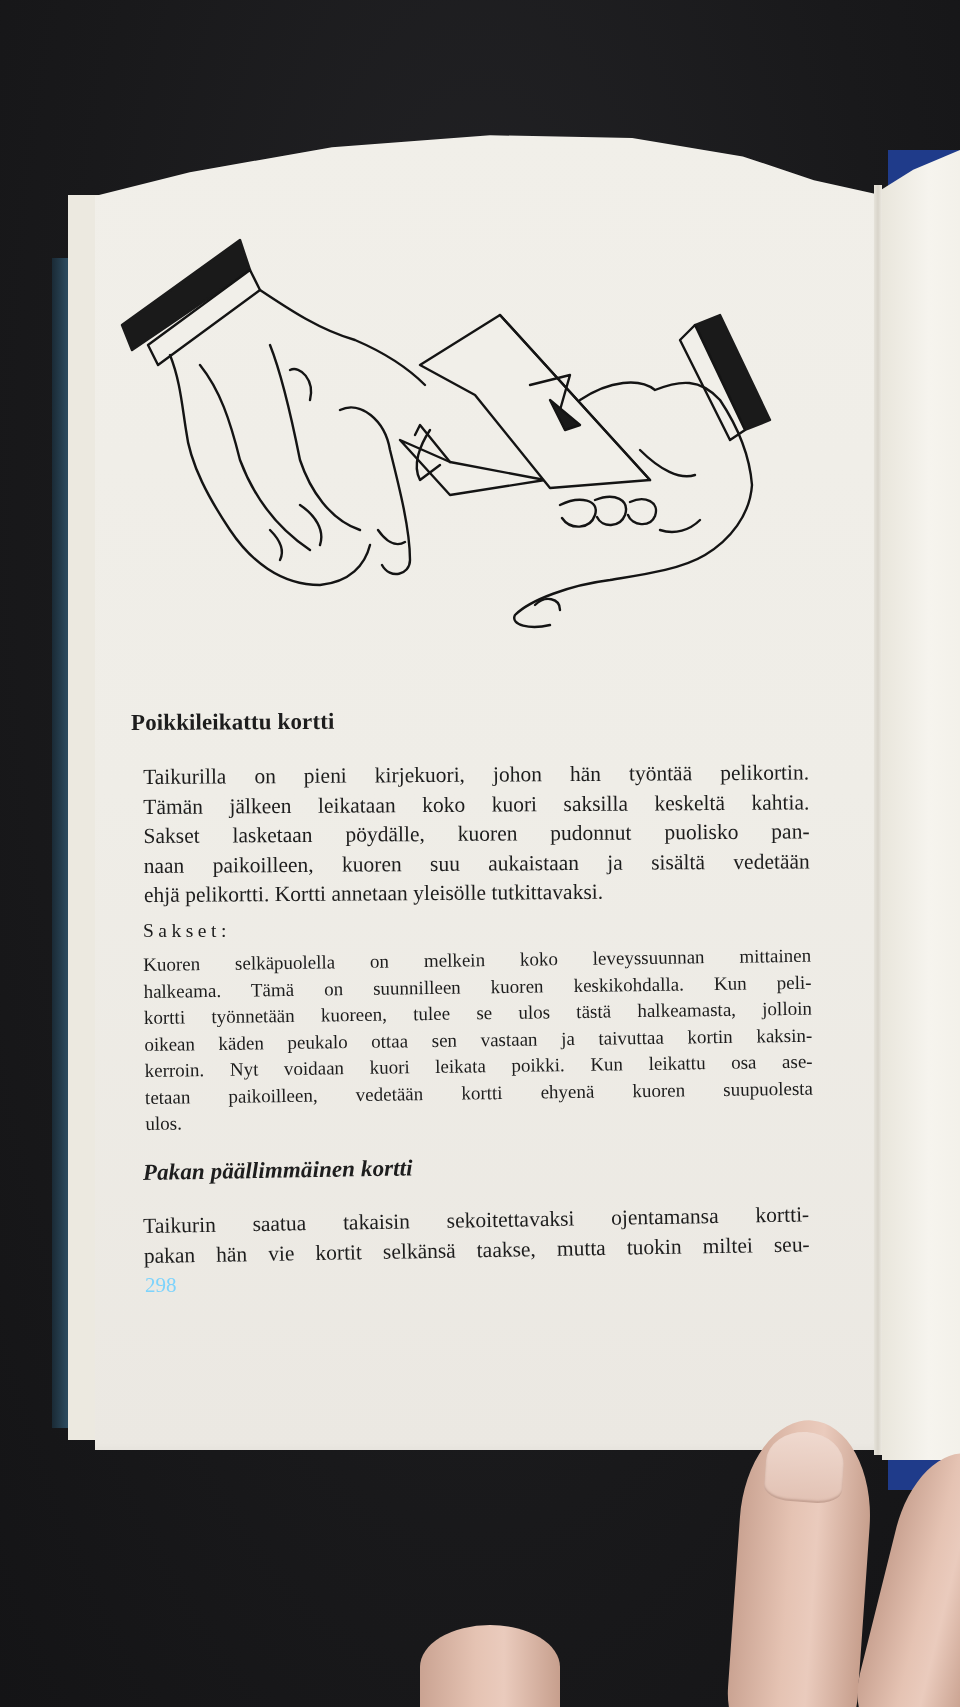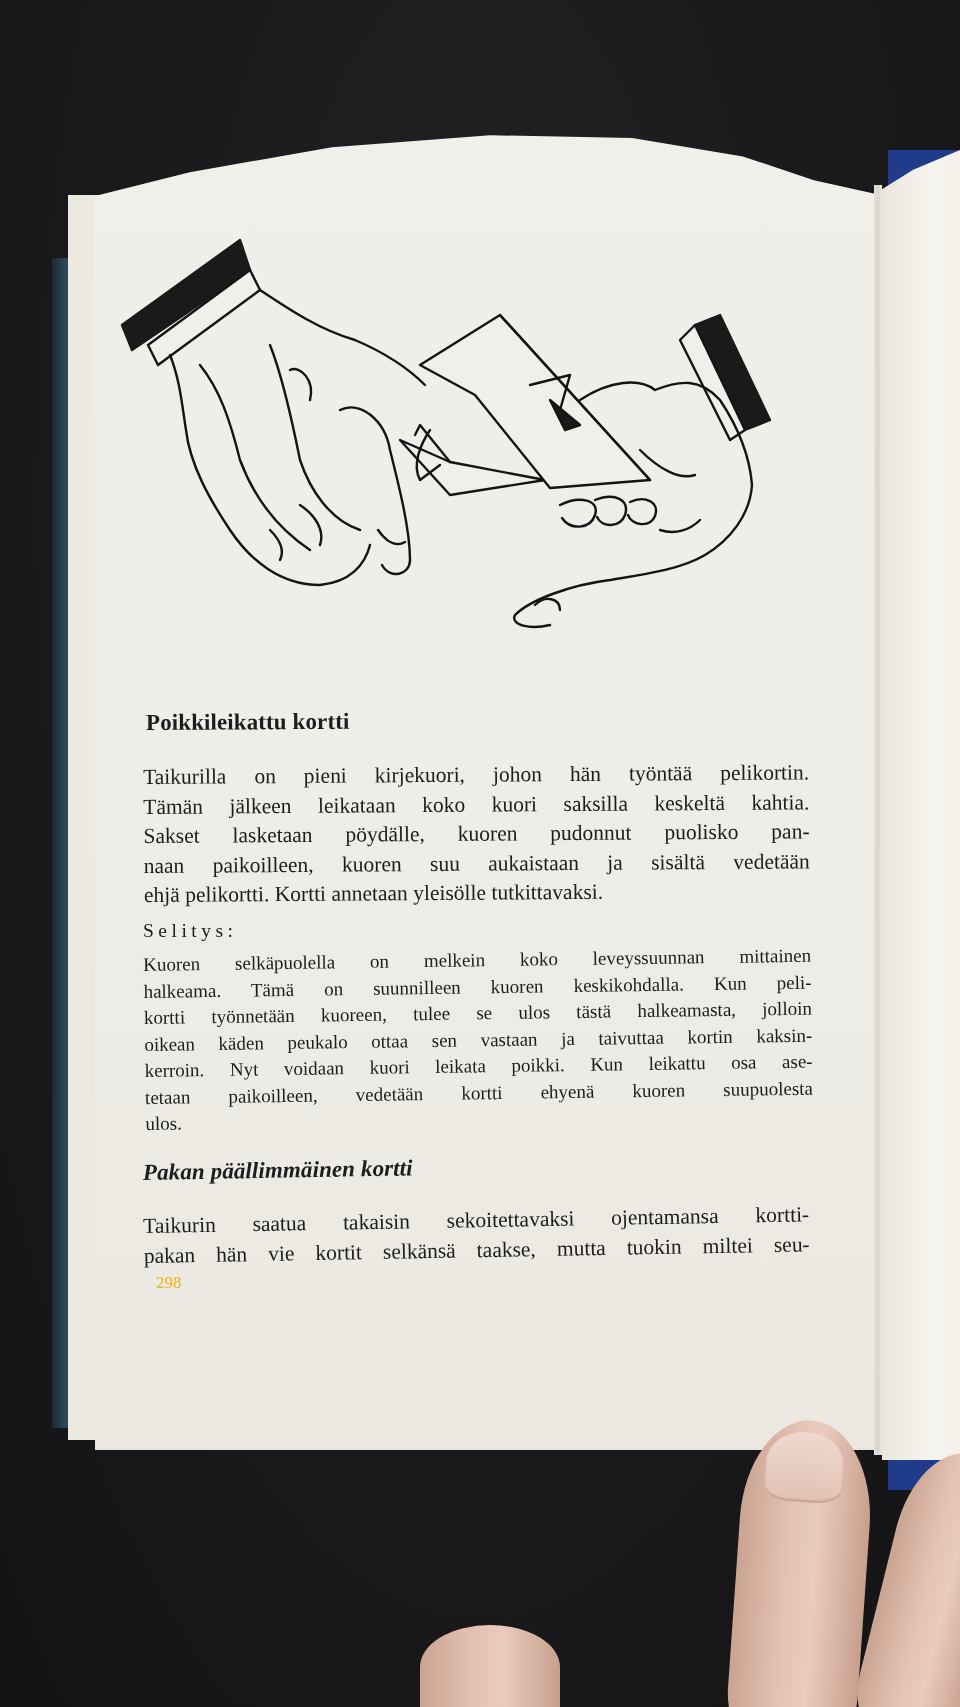--- a/index.html
+++ b/index.html
@@ -73,21 +73,21 @@
     }
     .illustration {
       position: absolute;
       left: 120px;
       top: 230px;
       width: 720px;
       height: 460px;
     }
     .text-block {
       position: absolute;
-      left: 146px;
+      left: 131px;
       width: 660px;
       color: #1d1d1d;
     }
     .heading {
       font-weight: bold;
       font-size: 23px;
       letter-spacing: 0.1px;
       transform: rotate(-0.35deg);
       transform-origin: left center;
     }
@@ -120,24 +120,24 @@
     }
     .para-small span.line.last {
       text-align-last: left;
     }
     .spaced {
       font-size: 19.5px;
       letter-spacing: 4.5px;
     }
     .page-number {
       position: absolute;
-      left: 156px;
+      left: 145px;
       top: 1273px;
-      font-size: 17px;
-      color: #eab308;
+      font-size: 21px;
+      color: #7dd3fc;
     }
     .finger {
       position: absolute;
       border-radius: 50% 50% 40% 40% / 30% 30% 20% 20%;
       background: linear-gradient(90deg, #caa392 0%, #e5c3b3 40%, #eacbbd 60%, #c79f8d 100%);
     }
     .finger-nail {
       position: absolute;
       border-radius: 50% 50% 35% 35% / 45% 45% 20% 20%;
       background: linear-gradient(180deg, #efd9cf 0%, #e2c2b4 100%);
@@ -199,21 +199,21 @@
 </div>
 
 <div class="text-block para" style="top:763px; left:143px; width:666px;">
   <span class="line">Taikurilla on pieni kirjekuori, johon hän työntää pelikortin.</span>
   <span class="line">Tämän jälkeen leikataan koko kuori saksilla keskeltä kahtia.</span>
   <span class="line">Sakset lasketaan pöydälle, kuoren pudonnut puolisko pan-</span>
   <span class="line">naan paikoilleen, kuoren suu aukaistaan ja sisältä vedetään</span>
   <span class="line last">ehjä pelikortti. Kortti annetaan yleisölle tutkittavaksi.</span>
 </div>
 
-<div class="text-block spaced" style="top:920px; left:143px;">Selitys:</div>
+<div class="text-block spaced" style="top:920px; left:143px;">Sakset:</div>
 
 <div class="text-block para-small" style="top:952px; left:143px; width:668px;">
   <span class="line">Kuoren selkäpuolella on melkein koko leveyssuunnan mittainen</span>
   <span class="line">halkeama. Tämä on suunnilleen kuoren keskikohdalla. Kun peli-</span>
   <span class="line">kortti työnnetään kuoreen, tulee se ulos tästä halkeamasta, jolloin</span>
   <span class="line">oikean käden peukalo ottaa sen vastaan ja taivuttaa kortin kaksin-</span>
   <span class="line">kerroin. Nyt voidaan kuori leikata poikki. Kun leikattu osa ase-</span>
   <span class="line">tetaan paikoilleen, vedetään kortti ehyenä kuoren suupuolesta</span>
   <span class="line last">ulos.</span>
 </div>

